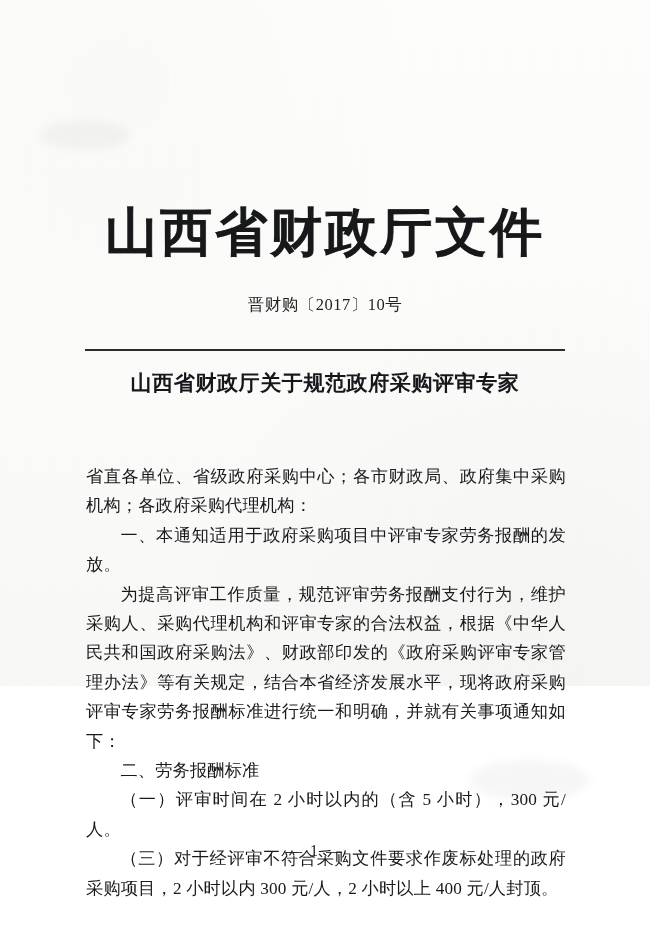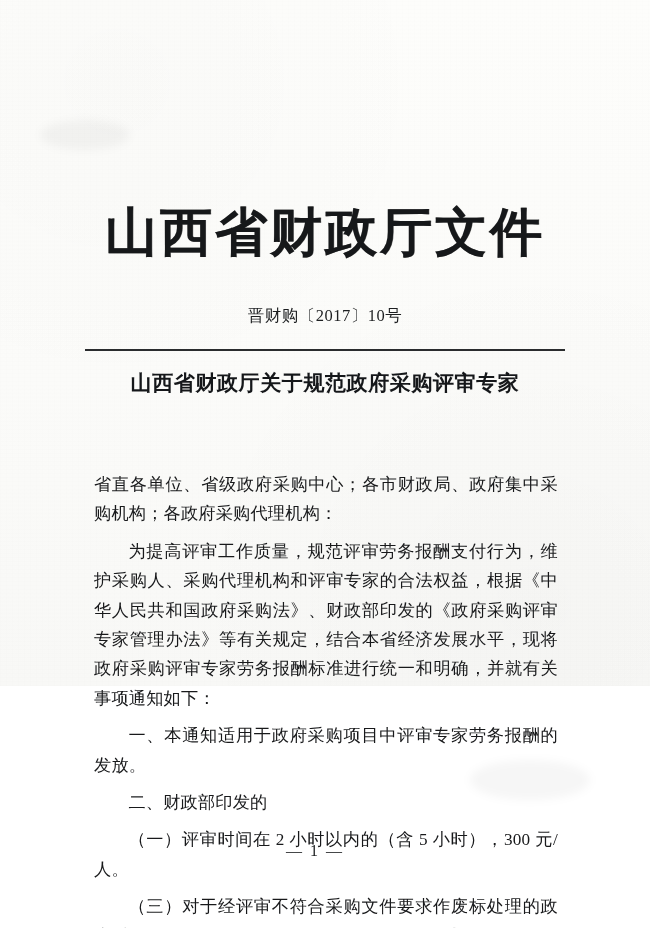--- a/index.html
+++ b/index.html
@@ -41,21 +41,21 @@
     text-align: center;
     font-family: "Liberation Serif", serif;
     font-weight: bold;
     font-size: 52px;
     letter-spacing: 3px;
     color: #16181a;
     text-shadow: 0.4px 0.4px 0 rgba(0,0,0,0.55), -0.3px 0 0 rgba(0,0,0,0.25);
   }
   .doc-number {
     position: absolute;
-    top: 305px;
+    top: 294px;
     left: 0;
     width: 650px;
     text-align: center;
     font-size: 16.5px;
     letter-spacing: 0.5px;
     color: #1d1f21;
   }
   .divider {
     position: absolute;
     top: 349px;
@@ -81,21 +81,21 @@
     top: 462px;
     left: 86px;
     width: 480px;
     font-size: 17.2px;
     line-height: 29.4px;
     letter-spacing: 0.2px;
     color: #18191b;
     text-align: justify;
   }
   .body-block p {
-    margin: 8px;
+    margin: 0;
   }
   .indent {
     text-indent: 2em;
   }
   .page-number {
     position: absolute;
     top: 842px;
     left: 0;
     width: 650px;
     text-align: center;
@@ -128,22 +128,22 @@
   <div class="doc-number">晋财购〔2017〕10号</div>
 
   <div class="divider"></div>
 
   <div class="subject">
     <div>山西省财政厅关于规范政府采购评审专家</div>
   </div>
 
   <div class="body-block">
     <p>省直各单位、省级政府采购中心；各市财政局、政府集中采购机构；各政府采购代理机构：</p>
+    <p class="indent">一、本通知适用于政府采购项目中评审专家劳务报酬的发放。</p>
     <p class="indent">为提高评审工作质量，规范评审劳务报酬支付行为，维护采购人、采购代理机构和评审专家的合法权益，根据《中华人民共和国政府采购法》、财政部印发的《政府采购评审专家管理办法》等有关规定，结合本省经济发展水平，现将政府采购评审专家劳务报酬标准进行统一和明确，并就有关事项通知如下：</p>
-    <p class="indent">一、本通知适用于政府采购项目中评审专家劳务报酬的发放。</p>
-    <p class="indent">二、财政部印发的</p>
+    <p class="indent">二、劳务报酬标准</p>
     <p class="indent">（一）评审时间在 2 小时以内的（含 5 小时），300 元/人。</p>
     <p class="indent">（三）对于经评审不符合采购文件要求作废标处理的政府采购项目，2 小时以内 300 元/人，2 小时以上 400 元/人封顶。</p>
   </div>
 
   <div class="page-number">— 1 —</div>
 
 </div>
 
 </body></html>

